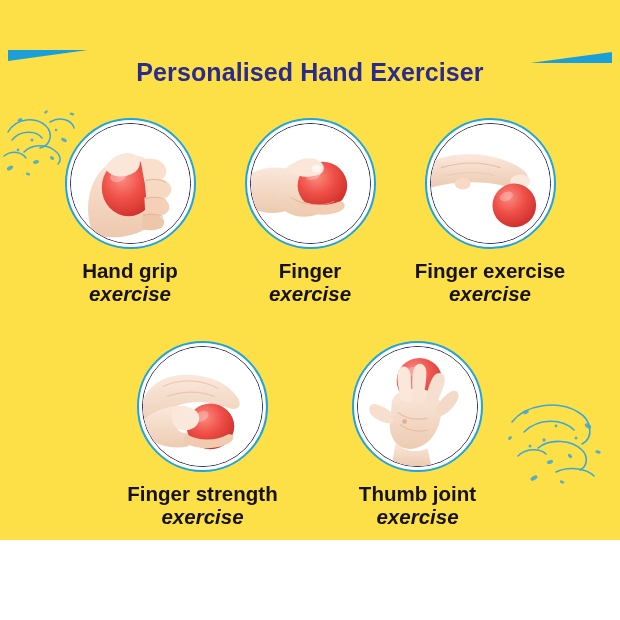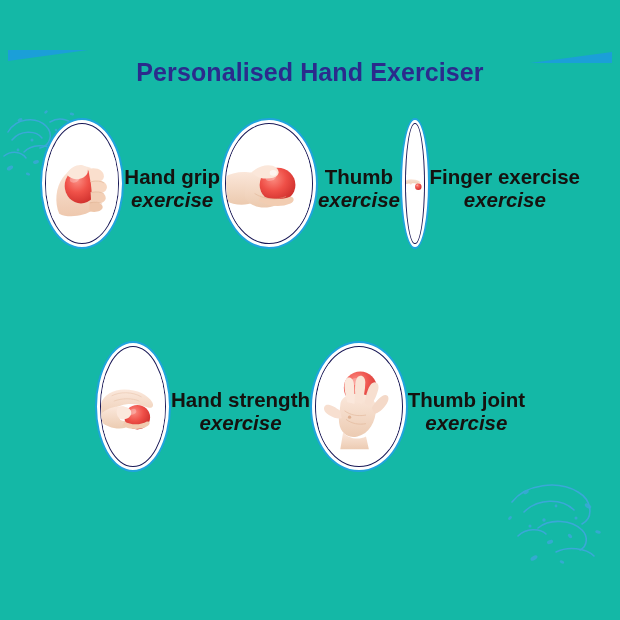--- a/index.html
+++ b/index.html
@@ -6,22 +6,22 @@
 
   html, body {
     width:620px; height:620px;
     background:#ffffff;
     font-family:"Liberation Sans", sans-serif;
     overflow:hidden;
   }
 
   #stage {
     position:relative;
-    width:620px; height:620px;
-    background:#14b8a6;
+    width:620px; height:540px;
+    background:#fde047;
   }
 
   
   .wedge {
     position:absolute;
     width:0; height:0;
     pointer-events:none;
   }
   .wedge-left {
     left:8px; top:50px;
@@ -56,20 +56,21 @@
     position:absolute;
     left:0; right:0;
     display:flex;
     justify-content:center;
   }
   .row-1 { top:118px; }
   .row-2 { top:341px; }
 
   .item {
     display:flex;
+    flex-direction:column;
     align-items:center;
   }
   .row-1 .item { width:180px; }
   .row-2 .item { width:215px; }
 
   
   .photo-ring {
     position:relative;
     width:131px; height:131px;
     border-radius:50%;
@@ -230,21 +231,21 @@
             <path d="M36 44 C48 34, 62 32, 70 38 C76 43, 74 50, 66 52 C54 55, 42 52, 36 44 Z" fill="#fbe7da"></path>
 
             <ellipse cx="66" cy="45" rx="5" ry="4" fill="#ffffff" opacity="0.6"></ellipse>
 
             <path d="M46 84 C58 92, 76 94, 90 88 C96 85, 96 79, 90 78 C76 84, 58 82, 48 76 Z" fill="#f2cdb2"></path>
             <path d="M40 74 C52 82, 72 84, 84 78" stroke="#dcae8e" stroke-width="1" fill="none" opacity="0.7"></path>
           </svg>
         </div>
       </div>
       <div class="caption">
-        <span>Thumb</span>
+        <span>Finger</span>
         <span class="l2">exercise</span>
       </div>
     </div>
 
     <div class="item">
       <div class="photo-ring">
         <div class="photo-inner">
           <svg class="photo-art" viewBox="0 0 120 120">
             <defs>
               <radialGradient id="ball3" cx="38%" cy="32%" r="72%">
@@ -315,21 +316,21 @@
             <ellipse cx="68" cy="80" rx="24" ry="23" fill="url(#ball4)"></ellipse>
             <ellipse cx="59" cy="70" rx="7.5" ry="5" fill="#ffffff" opacity="0.26" transform="rotate(-25 59 70)"></ellipse>
 
             <path d="M30 64 C40 58, 52 60, 56 68 C59 76, 52 84, 42 84 C33 84, 27 76, 30 64 Z" fill="#fbe8dc"></path>
 
             <path d="M40 96 C54 104, 76 104, 88 96 C93 92, 92 87, 86 88 C74 95, 56 95, 44 88 Z" fill="#f1cbb0"></path>
           </svg>
         </div>
       </div>
       <div class="caption">
-        <span>Hand strength</span>
+        <span>Finger strength</span>
         <span class="l2">exercise</span>
       </div>
     </div>
 
     <div class="item">
       <div class="photo-ring">
         <div class="photo-inner">
           <svg class="photo-art" viewBox="0 0 120 120">
             <defs>
               <radialGradient id="ball5" cx="38%" cy="30%" r="72%">

